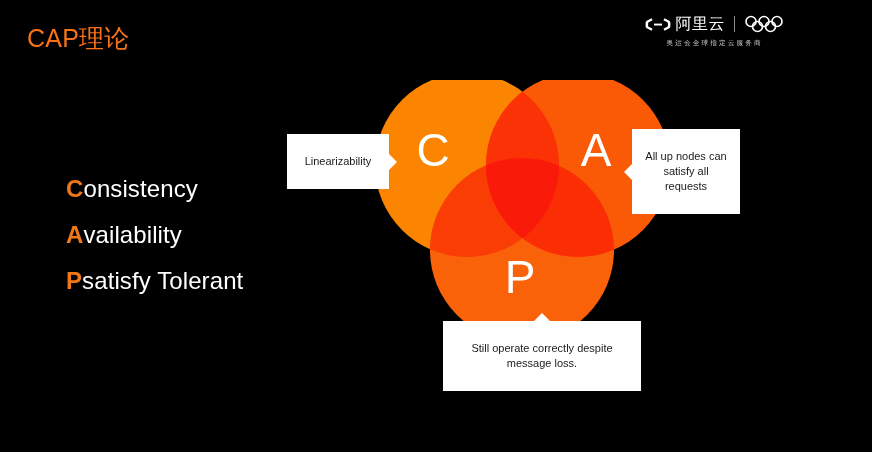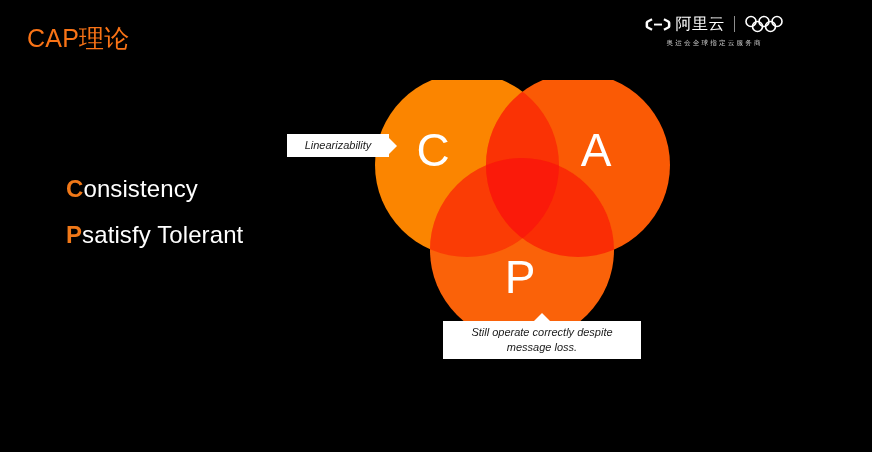--- a/index.html
+++ b/index.html
@@ -90,25 +90,24 @@
   
   #venn { position: absolute; left: 355px; top: 80px; width: 330px; height: 255px; }
 
   
   .callout {
     position: absolute;
     background: #ffffff;
     color: #1a1a1a;
     font-size: 11px;
     line-height: 15px;
-    padding: 4px 11px;
+    padding: 20px 11px;
     text-align: center;
     white-space: pre-line;
     box-shadow: 0 0 0 0 rgba(0,0,0,0);
-    font-style: italic;
   }
   .callout::after {
     content: "";
     position: absolute;
     width: 0; height: 0;
   }
   #callout-c { left: 287px; top: 134px; width: 102px; }
   #callout-c::after {
     right: -8px; top: 50%; transform: translateY(-50%);
     border-top: 8px solid transparent;
@@ -157,20 +156,23 @@
       </svg>
     </div>
     <div class="brand-tagline">奥运会全球指定云服务商</div>
   </div>
 
   <div id="cap-list">
     <div class="cap-item">
       <span class="cap-initial" style="color: rgb(240, 120, 24);">C</span><span>onsistency</span>
     </div>
     <div class="cap-item">
+      <span class="cap-initial" style="color: rgb(240, 120, 24);">A</span><span>vailability</span>
+    </div>
+    <div class="cap-item">
       <span class="cap-initial" style="color: rgb(240, 120, 24);">P</span><span>satisfy Tolerant</span>
     </div>
   </div>
 
   <svg id="venn" viewBox="0 0 330 255">
     <defs>
       <clipPath id="clipC">
           <circle id="defC" cx="112" cy="85" r="92"></circle>
         </clipPath>
       <clipPath id="clipA">
@@ -197,16 +199,18 @@
         <circle id="ovALL" cx="167" cy="170" r="92" fill="#fa1a0a"></circle>
       </g>
     </g>
 
     <text id="letterC" x="78" y="86" fill="#ffffff" font-family="Liberation Sans, sans-serif" font-size="46" font-weight="400" text-anchor="middle">C</text>
     <text id="letterA" x="241" y="86" fill="#ffffff" font-family="Liberation Sans, sans-serif" font-size="46" font-weight="400" text-anchor="middle">A</text>
     <text id="letterP" x="165" y="213" fill="#ffffff" font-family="Liberation Sans, sans-serif" font-size="46" font-weight="400" text-anchor="middle">P</text>
   </svg>
 
   <div class="callout" id="callout-c">Linearizability</div>
+  <div class="callout" id="callout-a">All up nodes can
+satisfy all requests</div>
   <div class="callout" id="callout-p">Still operate correctly despite
 message loss.</div>
 
 </div>
 
 </body></html>

